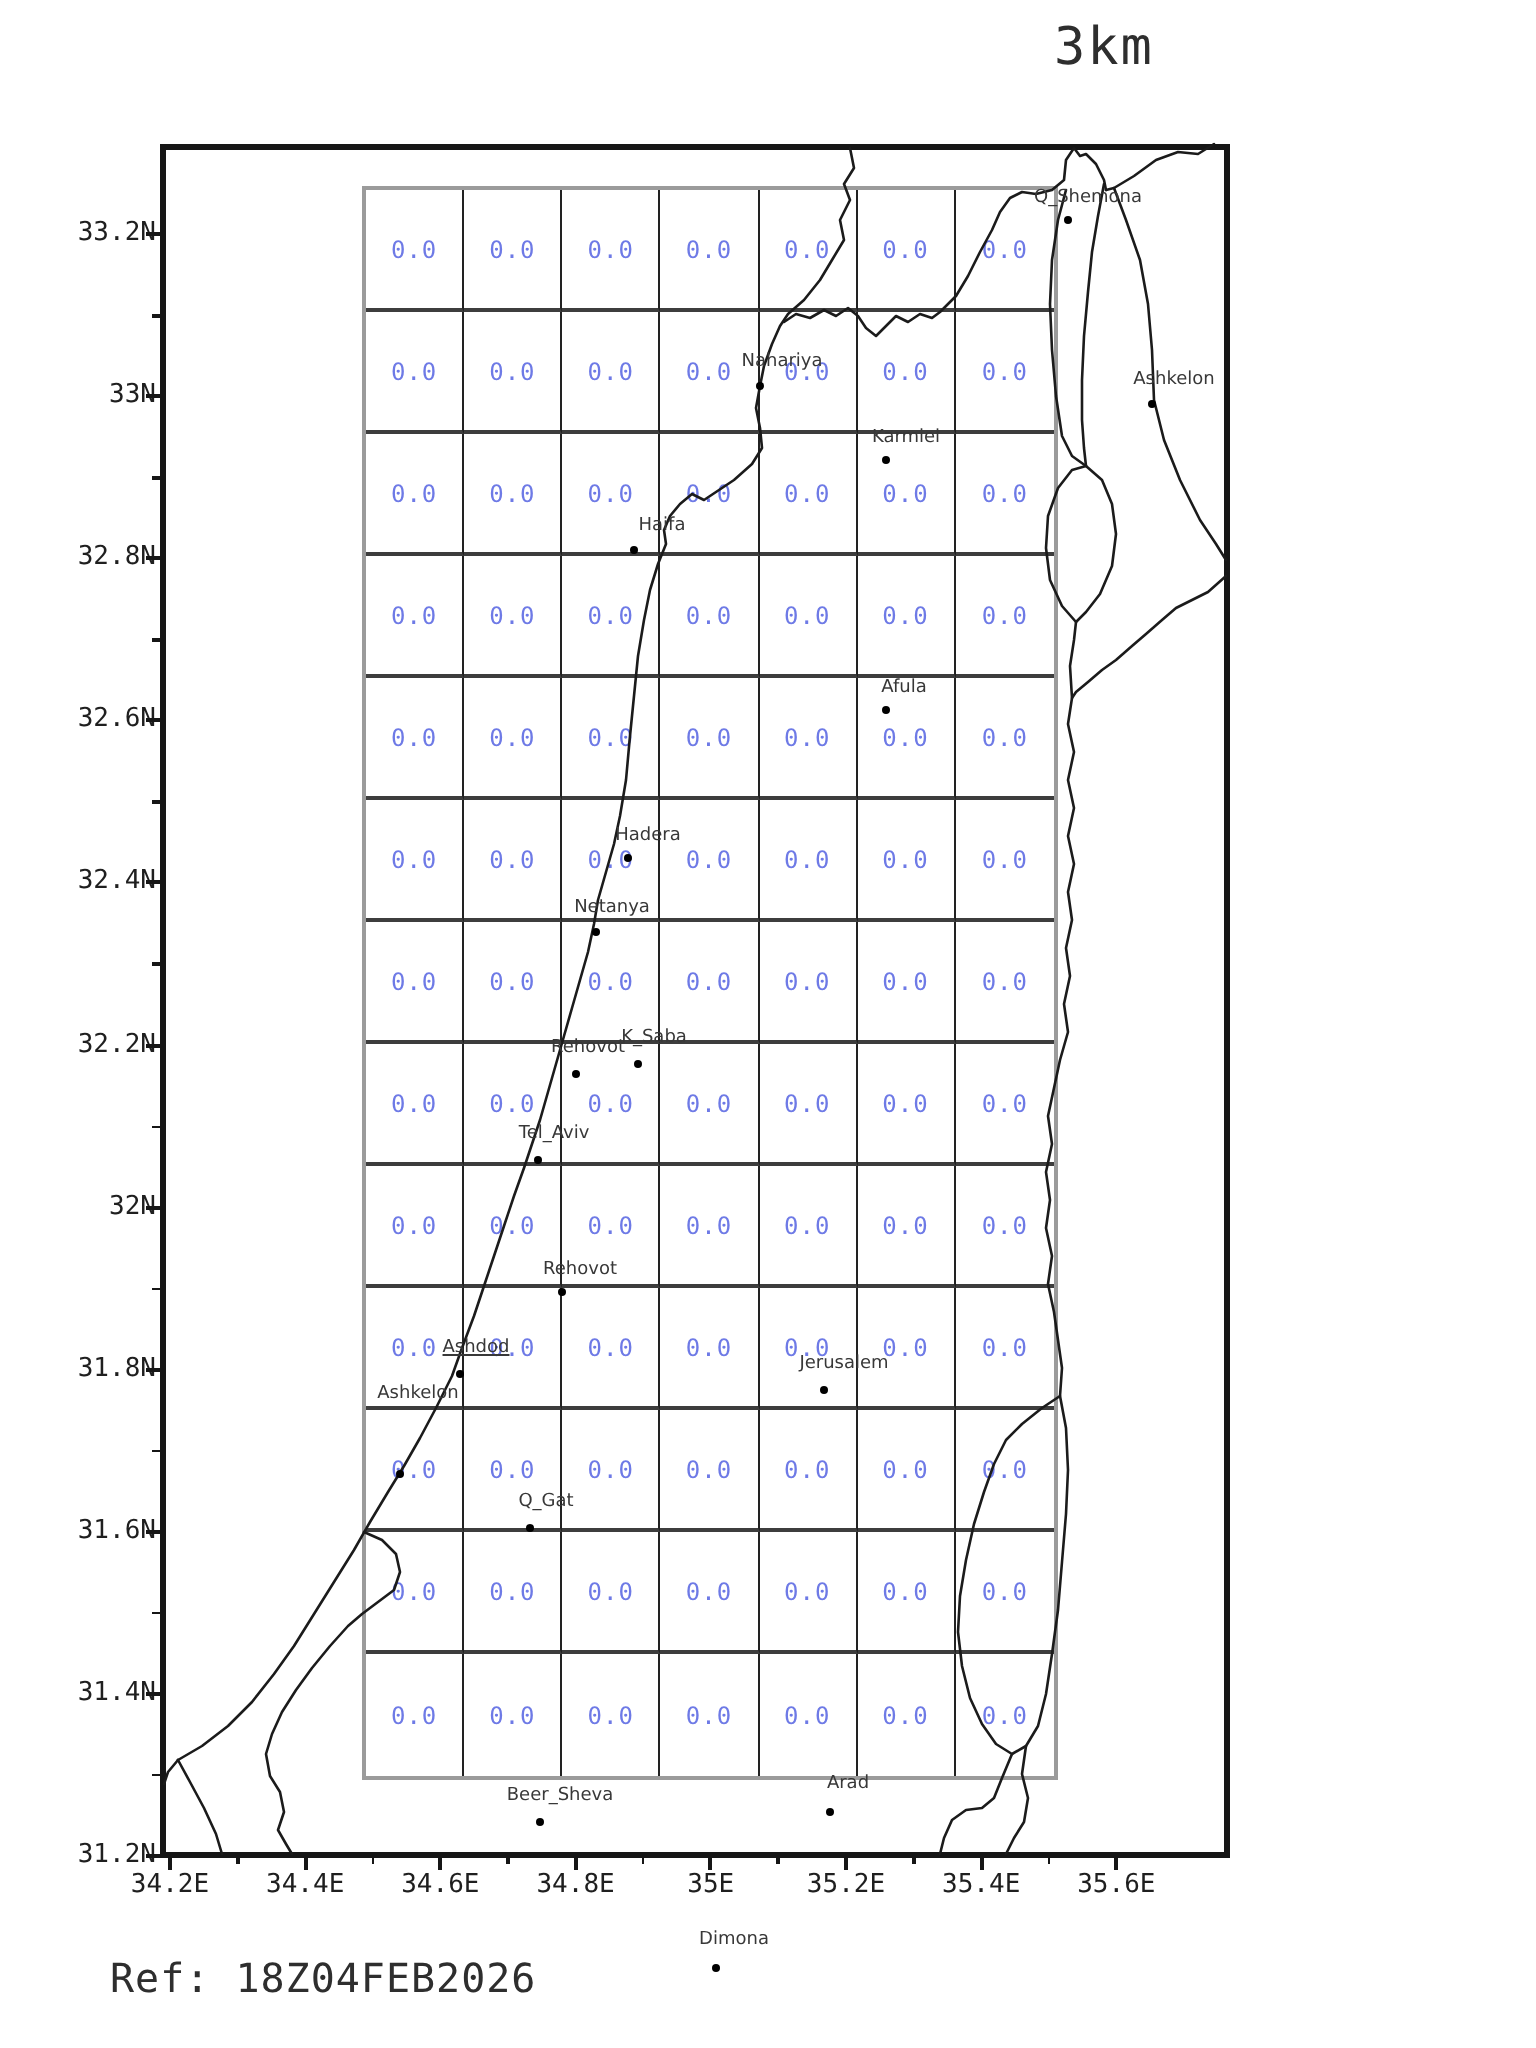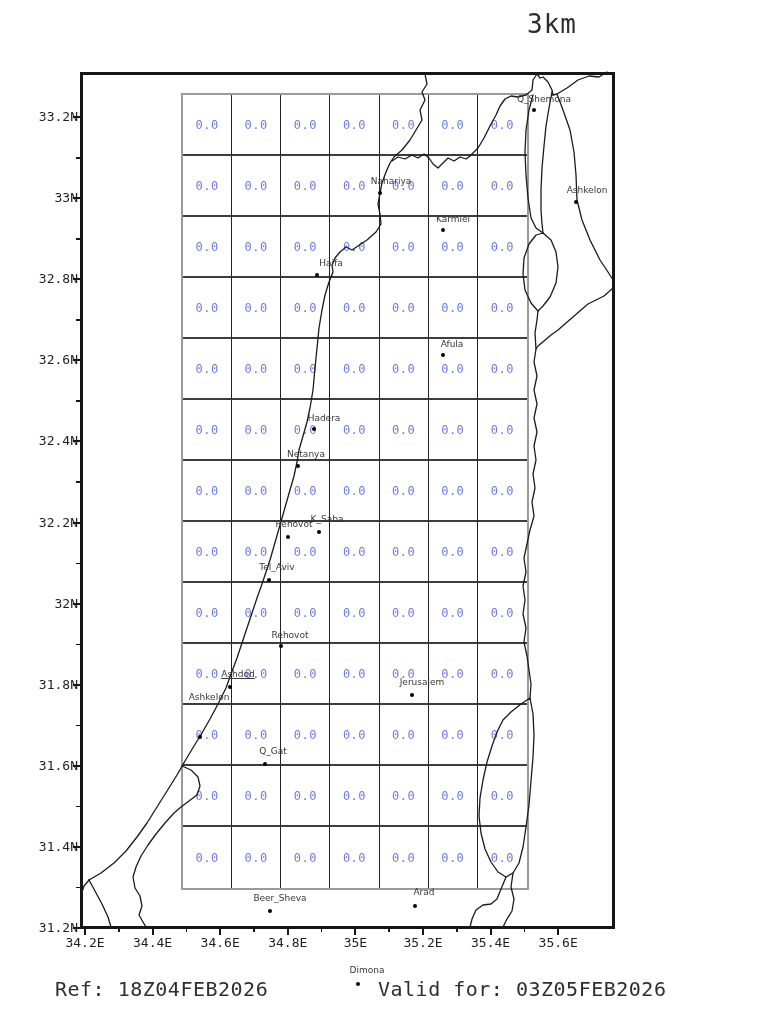--- a/index.html
+++ b/index.html
@@ -199,21 +199,20 @@
         481,833 485,849 491,862 498,872 506,877 513,873 519,863 523,847 526,827 529,805
         531,781 533,757 534,735 533,714"></polygon>
       <polyline points="
         506,877 501,889 497,899 491,904 483,905 476,910 472,919 470,927"></polyline>
       <polyline points="
         513,873 511,887 514,899 512,911 507,919 503,927"></polyline>
     </g>
   </svg>
 
   <div class="abs footer-text" style="left:55px;top:977px;">Ref: 18Z04FEB2026</div>
-  <div class="abs footer-text" style="left:378px;top:977px;">Valid for: 03Z05FEB2026</div>
 
 <div class="ytick-label" style="left: 28px; top: 110px;">33.2N</div>
     <div class="tick" style="left: 73px; top: 116px; width: 8px; height: 2px;"></div>
     <div class="ytick-label" style="left: 28px; top: 191.1px;">33N</div>
     <div class="tick" style="left: 73px; top: 197.1px; width: 8px; height: 2px;"></div>
     <div class="ytick-label" style="left: 28px; top: 272.2px;">32.8N</div>
     <div class="tick" style="left: 73px; top: 278.2px; width: 8px; height: 2px;"></div>
     <div class="ytick-label" style="left: 28px; top: 353.3px;">32.6N</div>
     <div class="tick" style="left: 73px; top: 359.3px; width: 8px; height: 2px;"></div>
     <div class="ytick-label" style="left: 28px; top: 434.4px;">32.4N</div>

